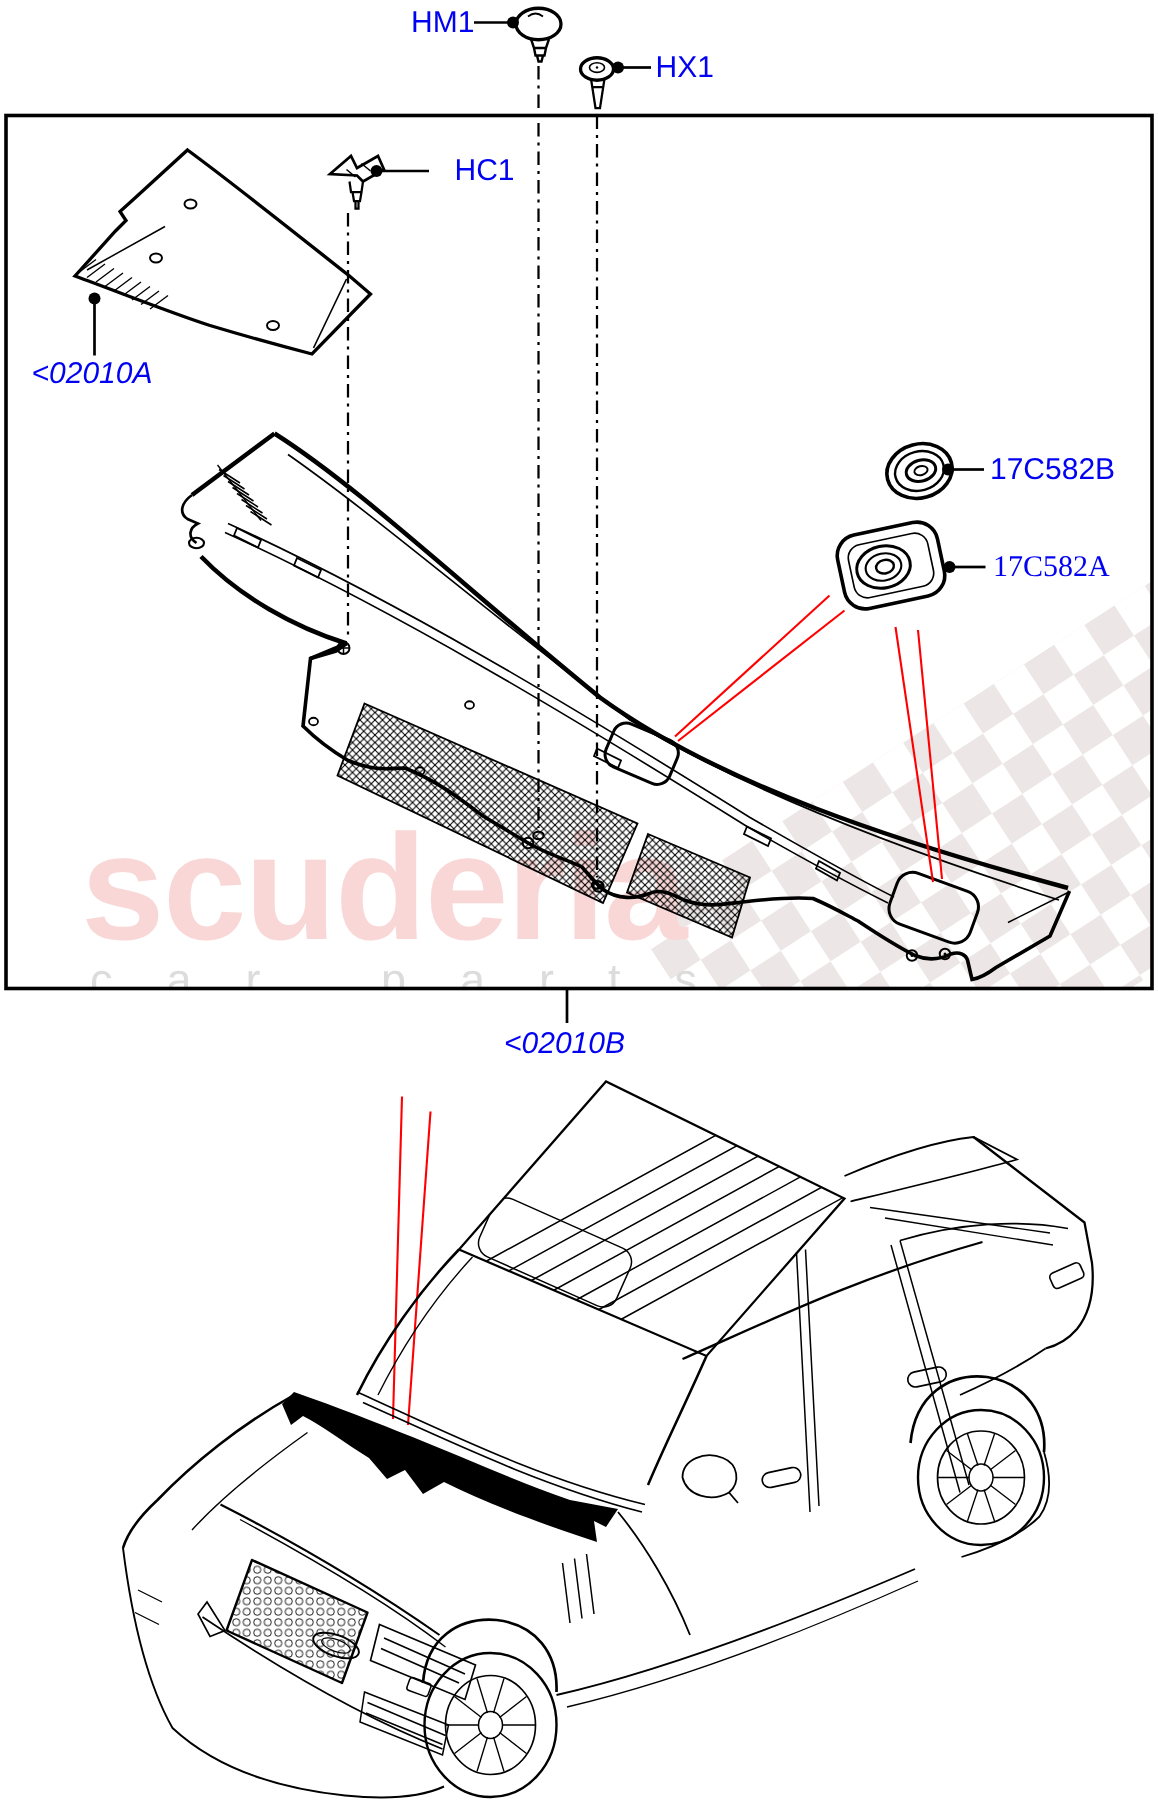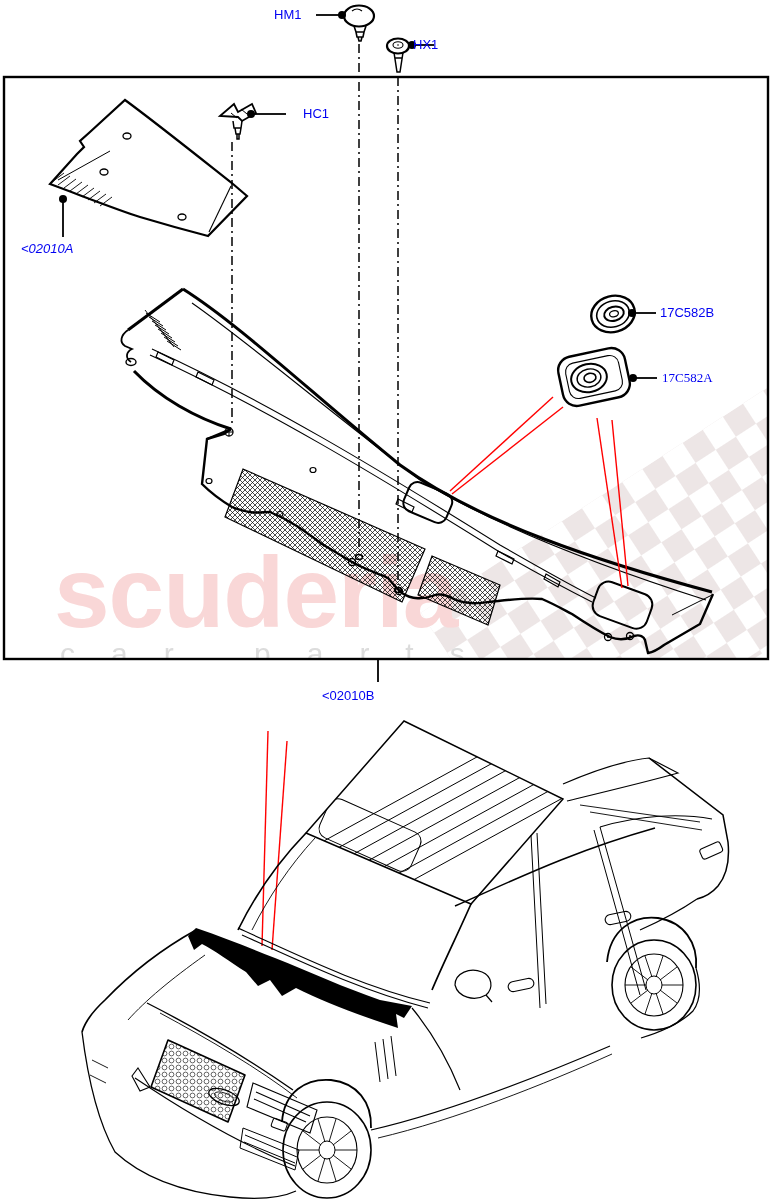--- a/index.html
+++ b/index.html
@@ -9,21 +9,21 @@
   
   .box-clip{position:absolute;left:4px;top:77px;width:764px;height:582px;overflow:hidden;}
   .checker{position:absolute;left:430px;top:360px;width:580px;height:220px;
            background:repeating-conic-gradient(#eae2e2 0% 25%, rgba(255,255,255,0) 0% 50%);
            background-size:48px 48px;transform:rotate(-33deg);opacity:.85;}
   .wm-brand{position:absolute;left:50px;top:458px;font-size:100px;font-weight:bold;
             color:#f9d7d7;letter-spacing:-1px;white-space:nowrap;}
   .wm-sub{position:absolute;left:56px;top:560px;font-size:30px;color:#dcdcdc;
           letter-spacing:36px;white-space:nowrap;}
   svg.art{position:absolute;left:0;top:0;}
-  .plabel{position:absolute;font-size:13px;line-height:20px;color:#0202f2;
+  .plabel{position:absolute;font-size:20px;line-height:20px;color:#0202f2;
           white-space:nowrap;cursor:pointer;}
 </style>
 </head>
 <body>
 
 <div class="stage">
 
   <div class="box-clip">
     <div class="checker"></div>
     <div class="wm-brand">scuderia</div>
@@ -234,19 +234,19 @@
       <g stroke-width="1.6">
         <ellipse cx="654" cy="985" rx="42" ry="45"></ellipse>
         <ellipse cx="654" cy="985" rx="29" ry="31" stroke-width="1.1"></ellipse>
         <ellipse cx="654" cy="985" rx="8" ry="9" stroke-width="1"></ellipse>
         <path stroke-width="0.9" d="M662,985 L683,985 M660,990 L677,1003 M656,993 L663,1014 M652,993 L645,1014 M648,990 L631,1003 M646,985 L625,985 M648,980 L631,967 M652,977 L645,956 M656,977 L663,956 M660,980 L677,967"></path>
       </g>
     </g>
   </svg>
 
   <div class="plabel" style="left:274px;top:5px;">HM1</div>
-  <div class="plabel" style="left:413px;top:35px;">HX1</div>
+  <div class="plabel" style="left:437px;top:35px;">HX1</div>
   <div class="plabel" style="left:303px;top:104px;">HC1</div>
   <div class="plabel" style="left:21px;top:239px;font-style:italic;">&lt;02010A</div>
   <div class="plabel" style="left:660px;top:303px;text-align:right;">17C582B</div>
   <div class="plabel" style="left:662px;top:368px;font-family:Liberation Serif, serif;">17C582A</div>
-  <div class="plabel" style="left:322px;top:686px;">&lt;02010B</div>
+  <div class="plabel" style="left:336px;top:686px;font-style:italic;">&lt;02010B</div>
 </div>
 
 </body></html>

